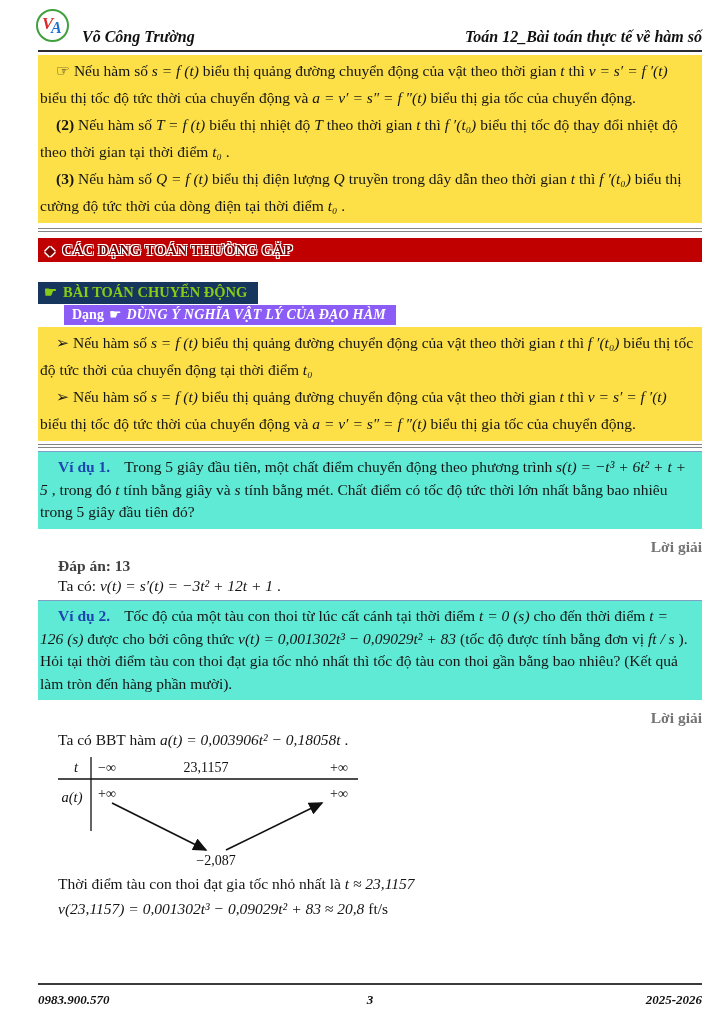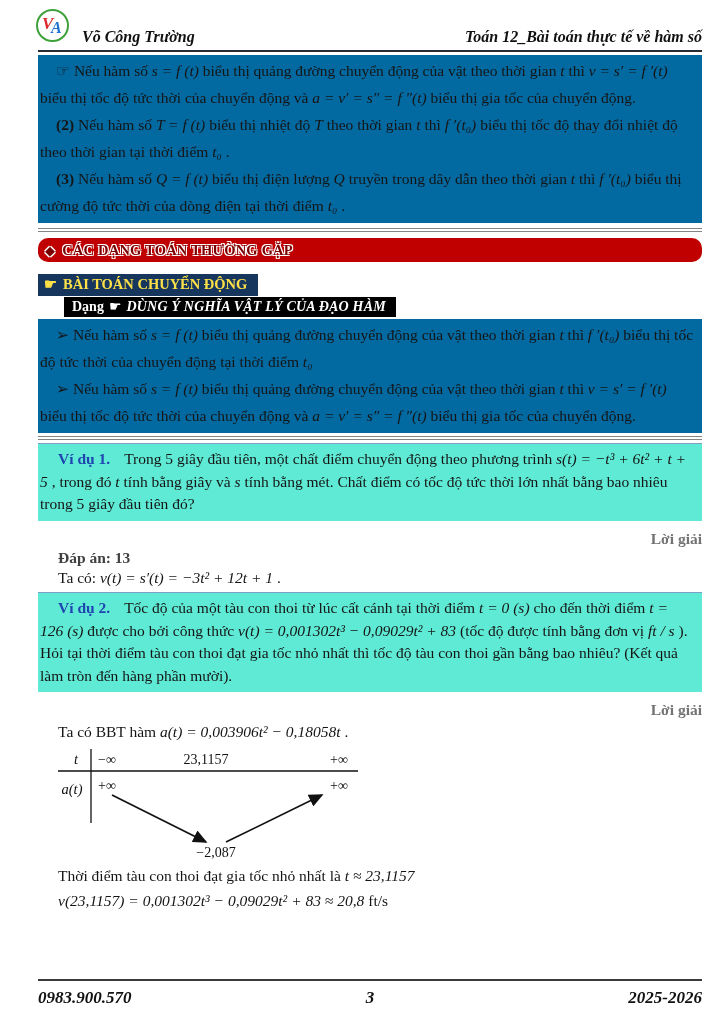--- a/index.html
+++ b/index.html
@@ -15,40 +15,39 @@
   .hdr { position:relative; border-bottom:2.2px solid #2b2b33; padding:2px 0 4px 44px; height:42px; }
   .logo {
     position:absolute; left:-2px; top:-1px; width:33px; height:33px; border-radius:50%;
     border:2.5px solid #3fa13c; background:#fff;
   }
   .logo .lv { position:absolute; left:4px; top:3px; color:#d92b2b; font-weight:bold; font-style:italic; font-size:17px; }
   .logo .la { position:absolute; left:13px; top:8px; color:#1d6fd1; font-weight:bold; font-style:italic; font-size:16px; }
   .hdr-row { display:flex; justify-content:space-between; align-items:flex-end; height:100%;gap:36px; }
   .hdr-author, .hdr-title { font-style:italic; font-weight:600; font-size:16px; color:#111; }
   
-  .greenbox { background:#0369a1; padding:2px 8px 4px 2px; }
+  .greenbox { background:#fde047; padding:2px 8px 4px 2px; }
   .greenbox p { line-height:27px; text-indent:16px; }
   .bluebox  { background:#5eead4; border-top:1.5px solid #7f9fc6; padding:4px 8px 5px 2px; margin-top:3px; }
   .bluebox p { line-height:22.5px; text-indent:18px; }
   .divider { height:4px; border-top:1.6px solid #848484; border-bottom:1.6px solid #848484; margin-top:5px; }
   
   .section-banner {
     margin-top:6px; background:#c00000; color:#7b0000; height:24px; line-height:24px;
     font-weight:bold; font-size:14.5px; padding-left:7px; letter-spacing:.2px;
     text-shadow:-1px -1px 0 #fff,1px -1px 0 #fff,-1px 1px 0 #fff,1px 1px 0 #fff;
-    border-radius:10px;
   }
   .section-banner .dia { font-size:13px; margin-right:7px; }
   .topic-banner {
-    display:inline-block; margin-top:12px; background:#17365d; color:#fde047;
+    display:inline-block; margin-top:20px; background:#17365d; color:#84cc16;
     font-weight:bold; font-size:14.5px; padding:2px 11px 3px 6px;
   }
   .topic-banner .hand { margin-right:6px; }
   .dang-banner {
-    display:table; margin-left:26px; margin-top:1px; background:#000000; color:#fff;
+    display:table; margin-left:26px; margin-top:1px; background:#8b5cf6; color:#fff;
     font-size:14px; padding:1px 10px 2px 8px;
   }
   .dang-banner .pfx { font-weight:bold; }
   .dang-banner .hand { margin:0 5px; }
   .dang-banner .ttl { font-style:italic; font-weight:bold; letter-spacing:.2px; }
   
   .ex-label { color:#1f45b0; font-weight:bold; margin-right:14px; }
   .loi-giai { text-align:right; color:#737373; font-weight:bold; line-height:19px; margin-top:8px; }
   .dap-an   { color:#404040; font-weight:bold; line-height:19px; text-indent:20px; }
   .sol p { line-height:21.5px; text-indent:20px; }
@@ -56,21 +55,21 @@
   .fb { font-weight:bold; }
   .icon-inline { margin-right:4px; }
   
   .bbt-wrap { margin:2px 0 0 0; }
   .sv  { font-family:"Liberation Serif","DejaVu Serif",serif; font-size:14px; fill:#111; }
   .svi { font-family:"Liberation Serif","DejaVu Serif",serif; font-size:14.5px; font-style:italic; fill:#111; }
   
   .ftr {
     position:absolute; left:38px; right:23px; bottom:16px;
     border-top:2px solid #3a3a3a; padding-top:7px;
-    display:flex; font-style:italic; font-weight:600; font-size:17px; color:#111;
+    display:flex; font-style:italic; font-weight:600; font-size:13px; color:#111;
   }
   .ftr div { flex:1; }
   .ftr .c { text-align:center; }
   .ftr .r { text-align:right; }
 </style>
 </head>
 <body>
 
 <div class="page">
 

